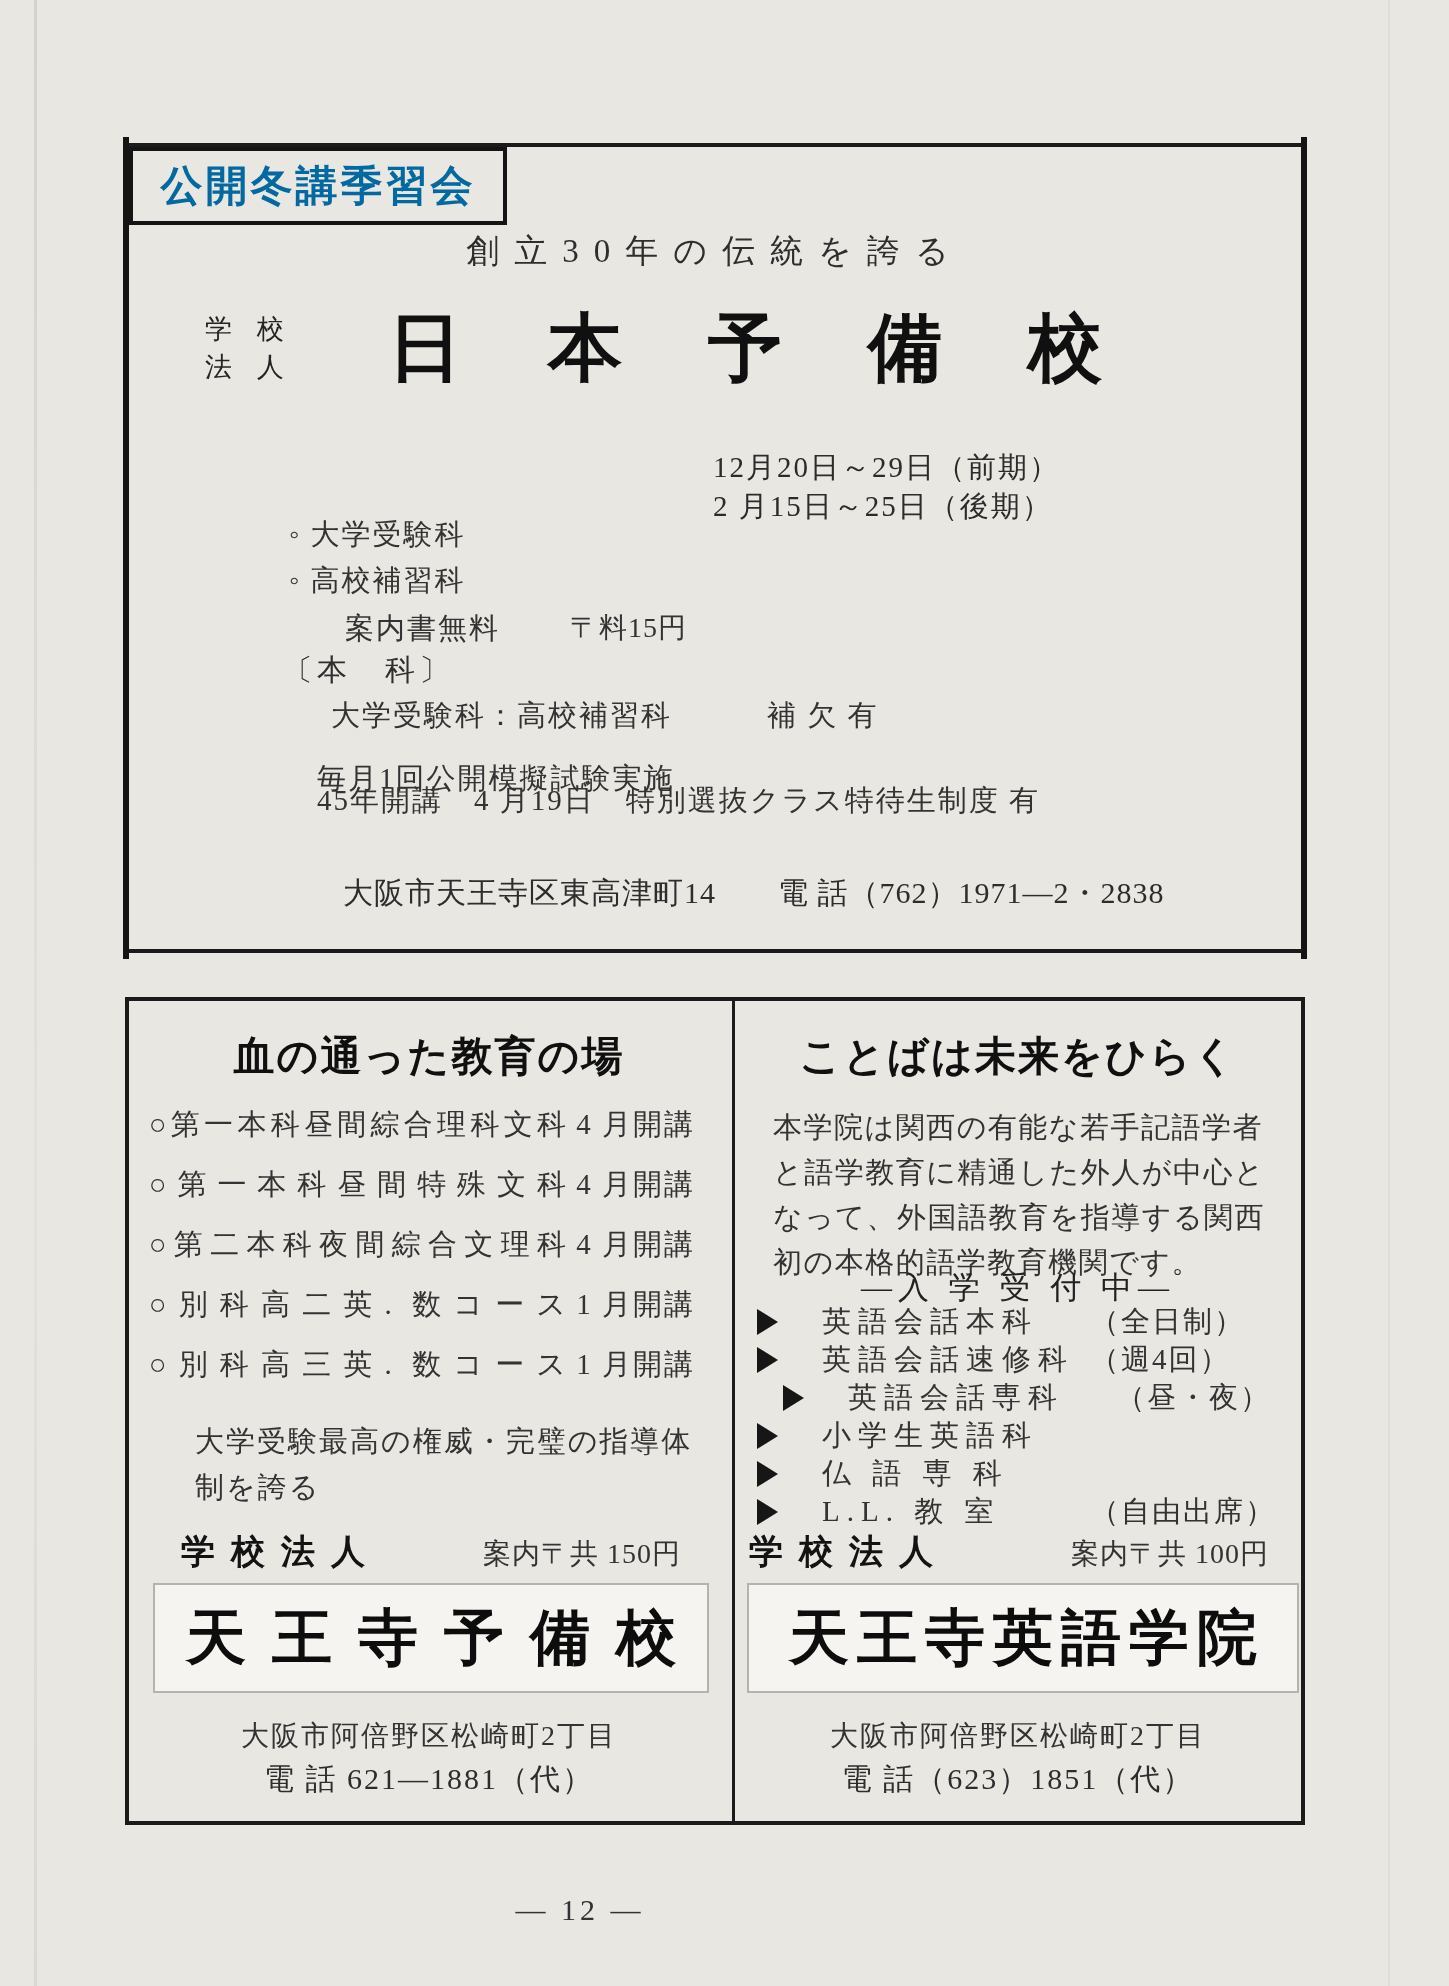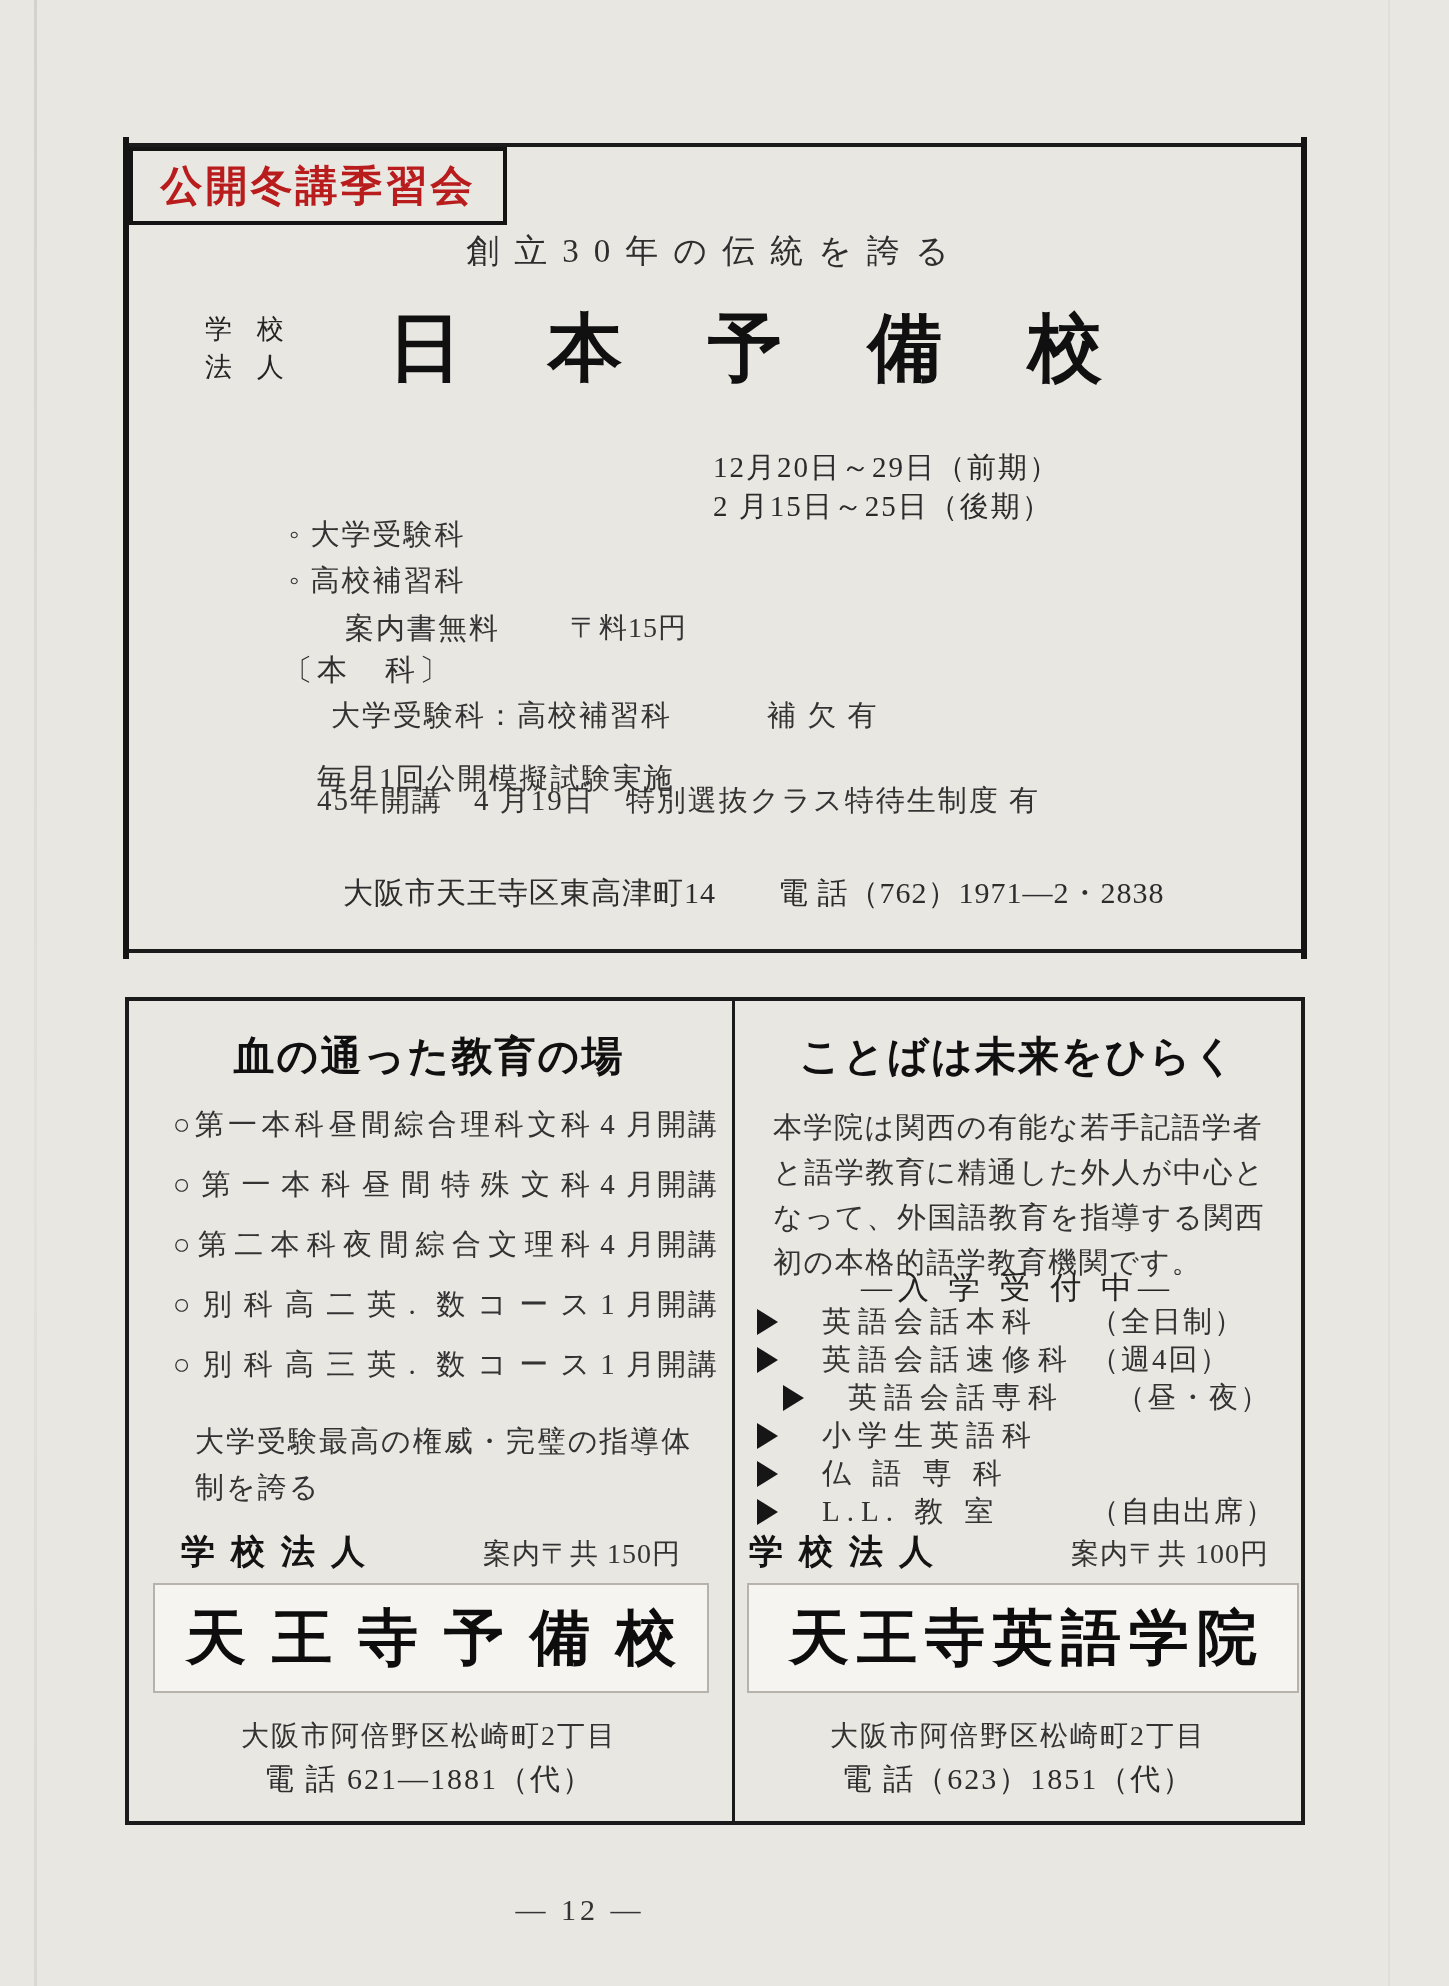--- a/index.html
+++ b/index.html
@@ -21,37 +21,37 @@
   .box{position:absolute;border:4px solid #1b1b1b;background:transparent;}
   
   .tagline{left:0;right:0;top:82px;text-align:center;font-size:33px;letter-spacing:15px;color:#2e2e2e;}
   .corp-top{left:76px;top:163px;font-size:27px;line-height:38px;letter-spacing:9px;color:#242424;}
   .school-title{left:120px;right:60px;top:152px;text-align:center;font-size:74px;font-weight:bold;
     letter-spacing:86px;text-indent:86px;color:#101010;}
   .wbox{left:152px;top:283px;width:370px;height:70px;border:4px solid #141414;
     display:flex;align-items:center;justify-content:center;}
   .wbox::before,.wbox::after{content:"";position:absolute;top:-10px;bottom:-10px;width:6px;background:#141414;}
   .wbox::before{left:-6px;} .wbox::after{right:-6px;}
-  .wbox-label{font-size:42px;font-weight:bold;letter-spacing:3px;color:#b91c1c;
+  .wbox-label{font-size:42px;font-weight:bold;letter-spacing:3px;color:#0369a1;
     font-family:"Liberation Sans", sans-serif;}
   .terms{left:584px;top:301px;font-size:29px;line-height:39px;letter-spacing:2px;color:#2b2b2b;}
   .tbody{font-size:29px;color:#333;letter-spacing:2px;}
   .b1{left:160px;top:368px;} .b2{left:160px;top:414px;}
   .guide{left:216px;top:462px;display:flex;gap:70px;}
   .honka-h{left:154px;top:503px;font-size:30px;color:#2e2e2e;letter-spacing:4px;}
   .honka-1{left:202px;top:549px;display:flex;gap:95px;}
   .honka-2{left:188px;top:592px;margin-top:20px;}
   .honka-3{left:188px;top:634px;}
   .top-address{left:214px;top:726px;display:flex;gap:62px;font-size:30px;color:#2d2d2d;letter-spacing:1px;}
   
   .divider{position:absolute;left:603px;top:0;bottom:0;width:3px;background:#1b1b1b;}
   .col-heading{position:absolute;top:28px;font-size:41px;font-weight:bold;letter-spacing:2px;color:#101010;
     font-family:"Liberation Sans", sans-serif;text-align:center;}
   .lh{left:0;width:600px;} .rh{left:606px;width:566px;}
-  .lcourse{position:absolute;left:44px;width:546px;display:flex;justify-content:space-between;
+  .lcourse{position:absolute;left:20px;width:546px;display:flex;justify-content:space-between;
     align-items:baseline;font-size:29px;color:#333;}
   .lcourse .cname{display:inline-block;width:418px;text-align:justify;text-align-last:justify;letter-spacing:1px;}
   .lcourse .cstart{letter-spacing:2px;}
   .slogan{left:66px;top:417px;font-size:29px;line-height:46px;letter-spacing:2px;color:#333;}
   .corp-row{position:absolute;top:528px;display:flex;align-items:baseline;justify-content:space-between;}
   .corp-row-l{left:52px;width:500px;} .corp-row-r{left:620px;width:520px;}
   .corp-label{font-size:34px;font-weight:bold;letter-spacing:16px;color:#131313;
     font-family:"Liberation Sans", sans-serif;}
   .fee{font-size:28px;color:#333;letter-spacing:1px;}
   .name-box{position:absolute;top:582px;height:106px;border:2px solid #b7b3ac;background:#f6f4f1;

